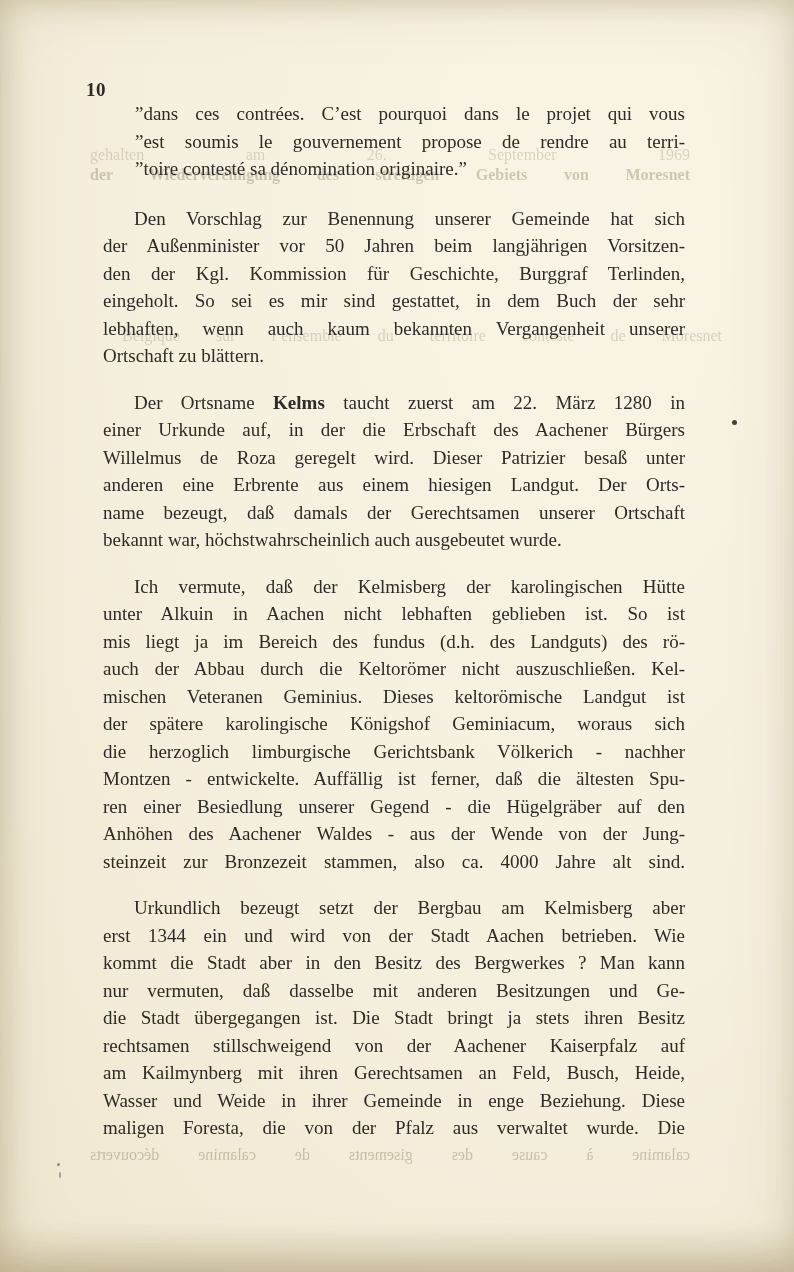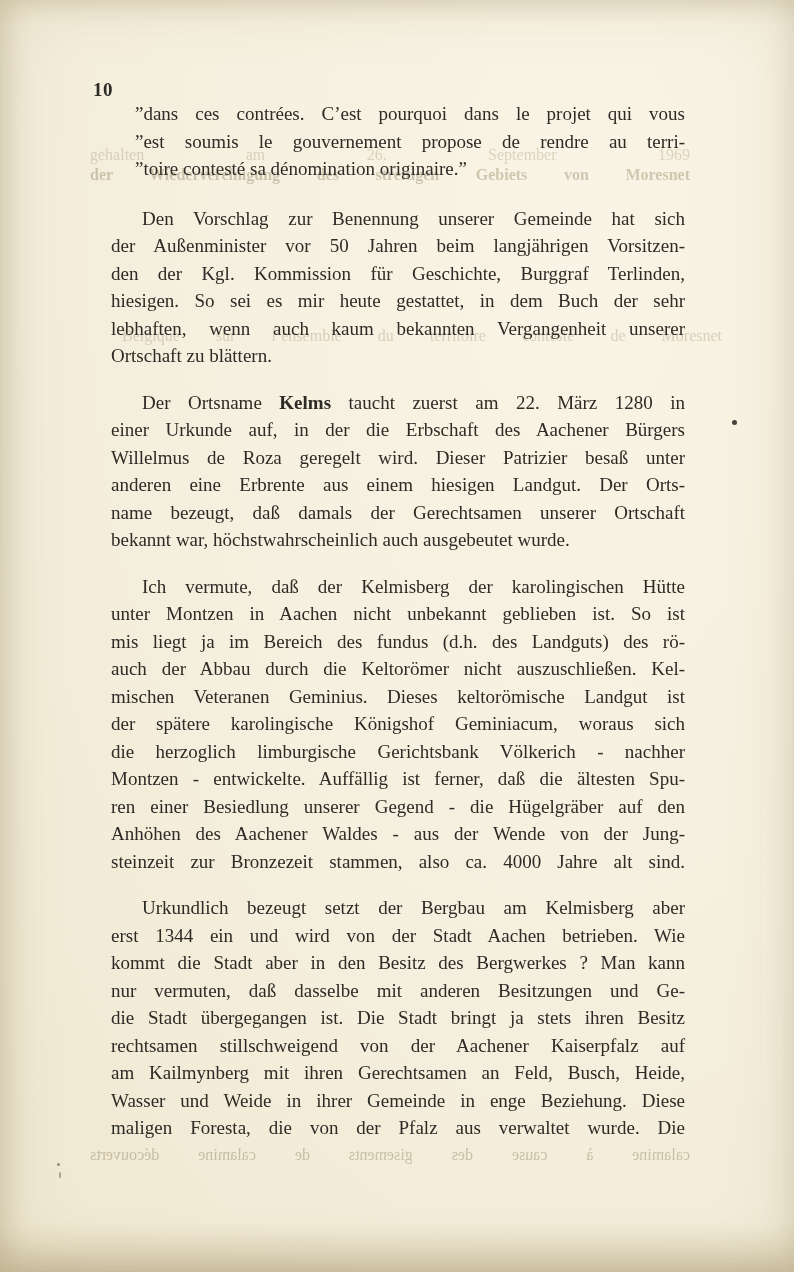--- a/index.html
+++ b/index.html
@@ -8,28 +8,28 @@
     width:794px;height:1272px;
     overflow:hidden;
     background:
       linear-gradient(180deg, rgba(210,195,160,.22) 0%, rgba(210,195,160,0) 2%, rgba(210,195,160,0) 96%, rgba(190,172,130,.30) 100%),
       radial-gradient(ellipse at 72% 18%, #f9f4e5 0%, #f5efde 52%, #efe7d0 100%);
     box-shadow: inset 0 0 70px rgba(130,110,65,.14), inset 0 -16px 30px rgba(120,98,55,.14), inset 8px 0 24px rgba(130,110,65,.10);
     font-family:"Liberation Serif","DejaVu Serif",serif;
     color:#2d2b26;
   }
   .pagenum{
-    position:absolute;left:93px;top:79px;
+    position:absolute;left:86px;top:79px;
     font-size:19px;font-weight:bold;letter-spacing:.5px;
   }
   .textcol{
     position:absolute;left:103px;top:100px;width:582px;
     font-size:19px;line-height:27.5px;
   }
-  .para{margin:0 0 19px 8px;font-family:Liberation Serif, serif;}
+  .para{margin:0 0 19px 0;font-family:Liberation Serif, serif;}
   .quote{margin-left:32px;margin-bottom:22px;}
   .para .line.indent{text-indent:31px;}
   .line{
     text-align:justify;
     text-align-last:justify;
     white-space:normal;
   }
   .line.short{text-align-last:left;}
   .b{font-weight:bold;}
   
@@ -66,37 +66,37 @@
     <div class="quote">
       <div class="line">”dans ces contrées. C’est pourquoi dans le projet qui vous</div>
       <div class="line">”est soumis le gouvernement propose de rendre au terri-</div>
       <div class="line short">”toire contesté sa dénomination originaire.”</div>
     </div>
 
     <div class="para">
       <div class="line indent">Den Vorschlag zur Benennung unserer Gemeinde hat sich</div>
       <div class="line">der Außenminister vor 50 Jahren beim langjährigen Vorsitzen-</div>
       <div class="line">den der Kgl. Kommission für Geschichte, Burggraf Terlinden,</div>
-      <div class="line">hiesigen. So sei es mir heute gestattet, in dem Buch der sehr</div>
+      <div class="line">eingeholt. So sei es mir sind gestattet, in dem Buch der sehr</div>
       <div class="line">lebhaften, wenn auch kaum bekannten Vergangenheit unserer</div>
       <div class="line short">Ortschaft zu blättern.</div>
     </div>
 
     <div class="para">
       <div class="line indent"><span>Der Ortsname </span><span class="b">Kelms</span><span> taucht zuerst am 22. März 1280 in</span></div>
       <div class="line">einer Urkunde auf, in der die Erbschaft des Aachener Bürgers</div>
       <div class="line">Willelmus de Roza geregelt wird. Dieser Patrizier besaß unter</div>
       <div class="line">anderen eine Erbrente aus einem hiesigen Landgut. Der Orts-</div>
       <div class="line">name bezeugt, daß damals der Gerechtsamen unserer Ortschaft</div>
       <div class="line short">bekannt war, höchstwahrscheinlich auch ausgebeutet wurde.</div>
     </div>
 
     <div class="para">
       <div class="line indent">Ich vermute, daß der Kelmisberg der karolingischen Hütte</div>
-      <div class="line">unter Montzen in Aachen nicht unbekannt geblieben ist. So ist</div>
+      <div class="line">unter Alkuin in Aachen nicht lebhaften geblieben ist. So ist</div>
       <div class="line">mis liegt ja im Bereich des fundus (d.h. des Landguts) des rö-</div>
       <div class="line">auch der Abbau durch die Keltorömer nicht auszuschließen. Kel-</div>
       <div class="line">mischen Veteranen Geminius. Dieses keltorömische Landgut ist</div>
       <div class="line">der spätere karolingische Königshof Geminiacum, woraus sich</div>
       <div class="line">die herzoglich limburgische Gerichtsbank Völkerich - nachher</div>
       <div class="line">Montzen - entwickelte. Auffällig ist ferner, daß die ältesten Spu-</div>
       <div class="line">ren einer Besiedlung unserer Gegend - die Hügelgräber auf den</div>
       <div class="line">Anhöhen des Aachener Waldes - aus der Wende von der Jung-</div>
       <div class="line">steinzeit zur Bronzezeit stammen, also ca. 4000 Jahre alt sind.</div>
     </div>

